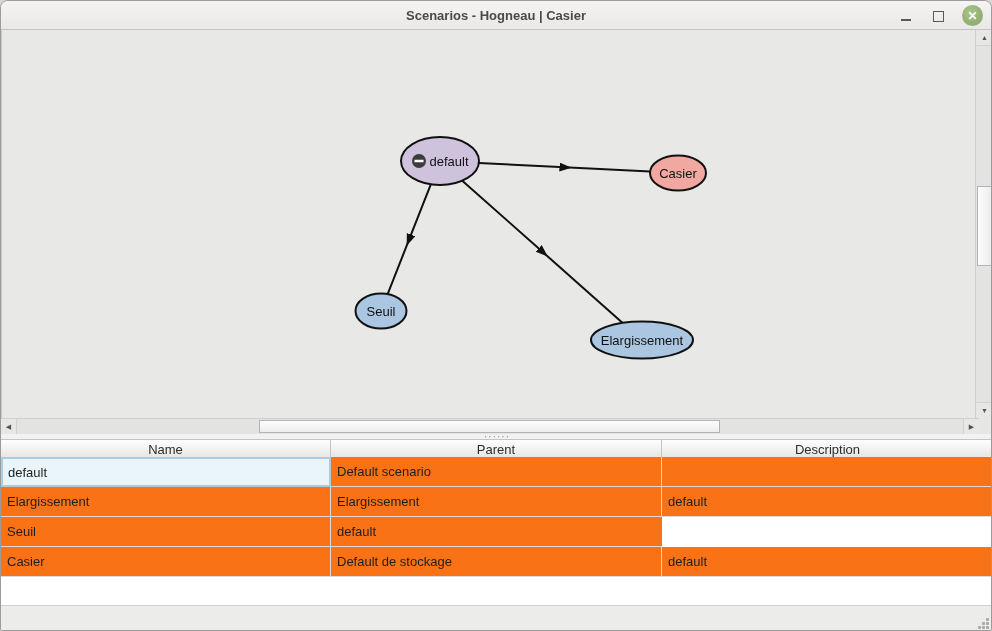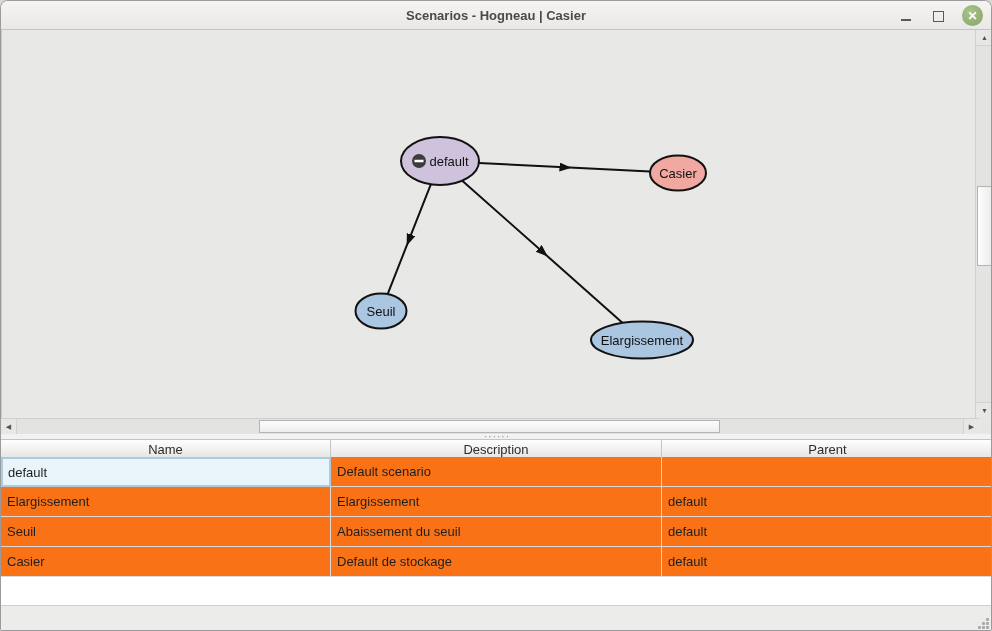--- a/index.html
+++ b/index.html
@@ -143,37 +143,36 @@
   </div>
   <div class="sb-corner"></div>
 
   <div class="splitter">
     <span class="grip">······</span>
   </div>
 
   <div class="table-area">
     <div class="thead">
       <div class="th col-name">Name</div>
+      <div class="th col-parent">Parent</div>
       <div class="th col-desc">Description</div>
-      <div class="th col-parent">Parent</div>
     </div>
 
     <div class="trow" style="top:18px;">
       <div class="td col-name selected">default</div>
       <div class="td col-desc">Default scenario</div>
       <div class="td col-parent"></div>
     </div>
     <div class="trow" style="top:48px;">
       <div class="td col-name">Elargissement</div>
       <div class="td col-desc">Elargissement</div>
       <div class="td col-parent">default</div>
     </div>
     <div class="trow" style="top:78px;">
       <div class="td col-name">Seuil</div>
-      <div class="td col-desc">Abaissement du seuil</div>
       <div class="td col-parent">default</div>
     </div>
     <div class="trow" style="top:108px;">
       <div class="td col-name">Casier</div>
       <div class="td col-desc">Default de stockage</div>
       <div class="td col-parent">default</div>
     </div>
   </div>
 
   <div class="statusbar">

